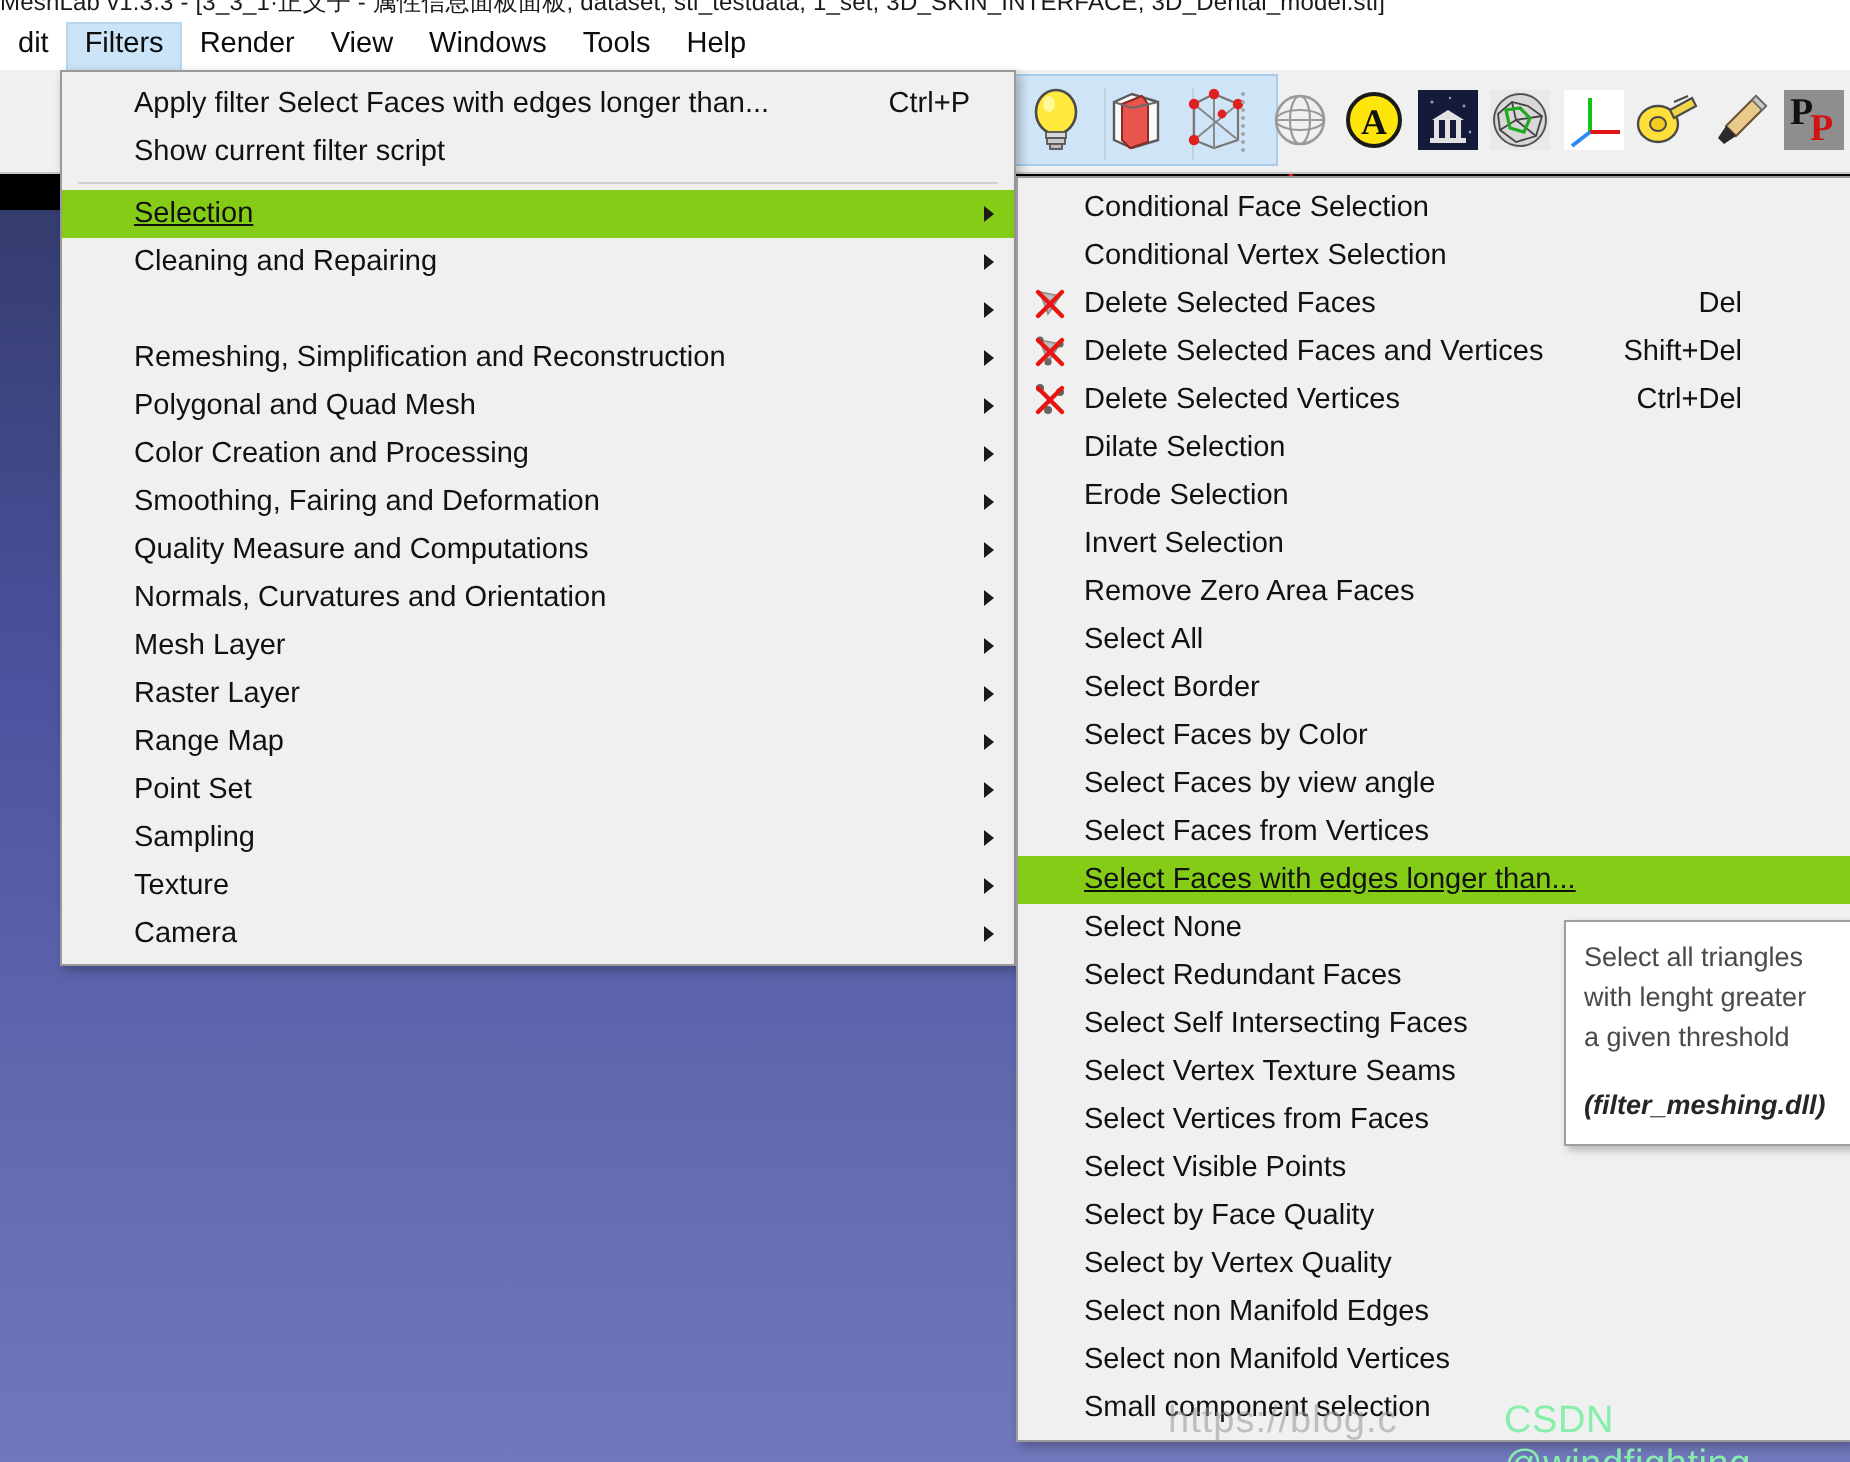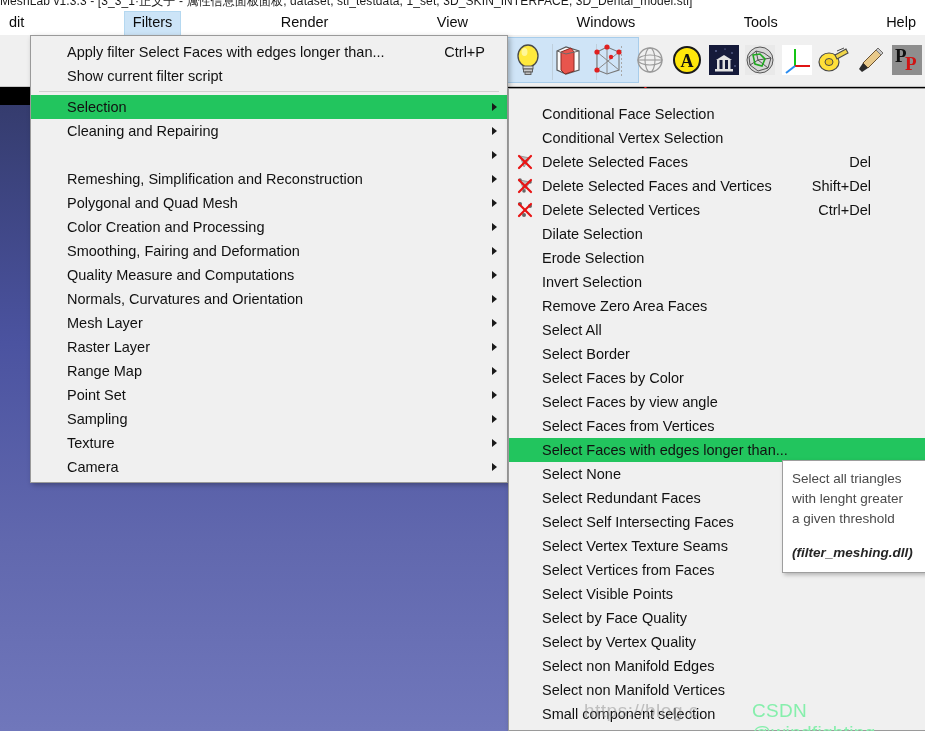--- a/index.html
+++ b/index.html
@@ -18,21 +18,21 @@
   }
   .titlebar .ttext {
     position: absolute; left: 0px; top: -7px;
     font-size: 12px; color: #1a1a1a; white-space: nowrap;
     letter-spacing: .1px;
   }
 
   
   .menubar {
     position: absolute; left: 0; top: 11px; width: 925px; height: 24px;
-    background: #ffffff; display: flex; align-items: center; justify-content: space-between;
+    background: #ffffff; display: flex; align-items: center;
   }
   .menubar .mi {
     font-size: 14.5px; color: #0c0c0c; padding: 3px 9px 4px 9px;
     white-space: nowrap; line-height: 17px;
   }
   .menubar .mi.active {
     background: #cce4f7; border: 1px solid #b5d8f0; border-bottom: none;
     padding: 2px 8px 4px 8px;
   }
 
@@ -86,37 +86,37 @@
   .menu {
     position: absolute; background: #f0f0f0;
     border: 1px solid #9a9a9a;
     box-shadow: 2px 2px 5px rgba(0,0,0,.28);
     font-size: 14.5px; color: #111;
   }
   .mrow {
     position: relative; height: 24px; display: flex; align-items: center;
     white-space: nowrap; cursor: default;
   }
-  .mrow.hl { background: #22c55e; }
+  .mrow.hl { background: #84cc16; text-decoration: underline; }
   .mrow .ico { width: 32px; display:flex; align-items:center; justify-content:center;
                flex: 0 0 32px; }
   .mrow .lbl { flex: 1 1 auto; }
   .mrow .sc  { padding-left: 20px; padding-right: 12px; }
   .mrow .arr {
     position: absolute; right: 10px; top: 50%; transform: translateY(-50%);
     width: 0; height: 0; border-left: 5px solid #1a1a1a;
     border-top: 4px solid transparent; border-bottom: 4px solid transparent;
   }
   .msep { height: 1px; background: #d0d0d0; margin: 3px 8px 3px 8px; }
 
   #filters-menu { left: 30px; top: 35px; width: 478px; padding: 4px 0 3px 0; }
   #filters-menu .mrow { padding-left: 36px; padding-right: 22px; }
   #filters-menu .mrow .sc { position:absolute; right: 22px; padding: 0; }
 
-  #selection-menu { left: 508px; top: 88px; width: 418px; padding: 13px 0 4px 0; }
+  #selection-menu { left: 508px; top: 88px; width: 418px; padding: 3px 0 4px 0; }
   #selection-menu .mrow { padding-right: 8px; }
   #selection-menu .mrow .lbl { padding-left: 1px; }
   #selection-menu .mrow .sc { position: absolute; right: 54px; padding: 0; }
 
   
   .tooltip {
     position: absolute; left: 782px; top: 460px; width: 160px;
     background: #ffffff; border: 1px solid #9e9e9e;
     box-shadow: 2px 2px 4px rgba(0,0,0,.25);
     padding: 8px 9px 9px 9px; font-size: 13.5px; color: #4a4a4a; line-height: 20px;

